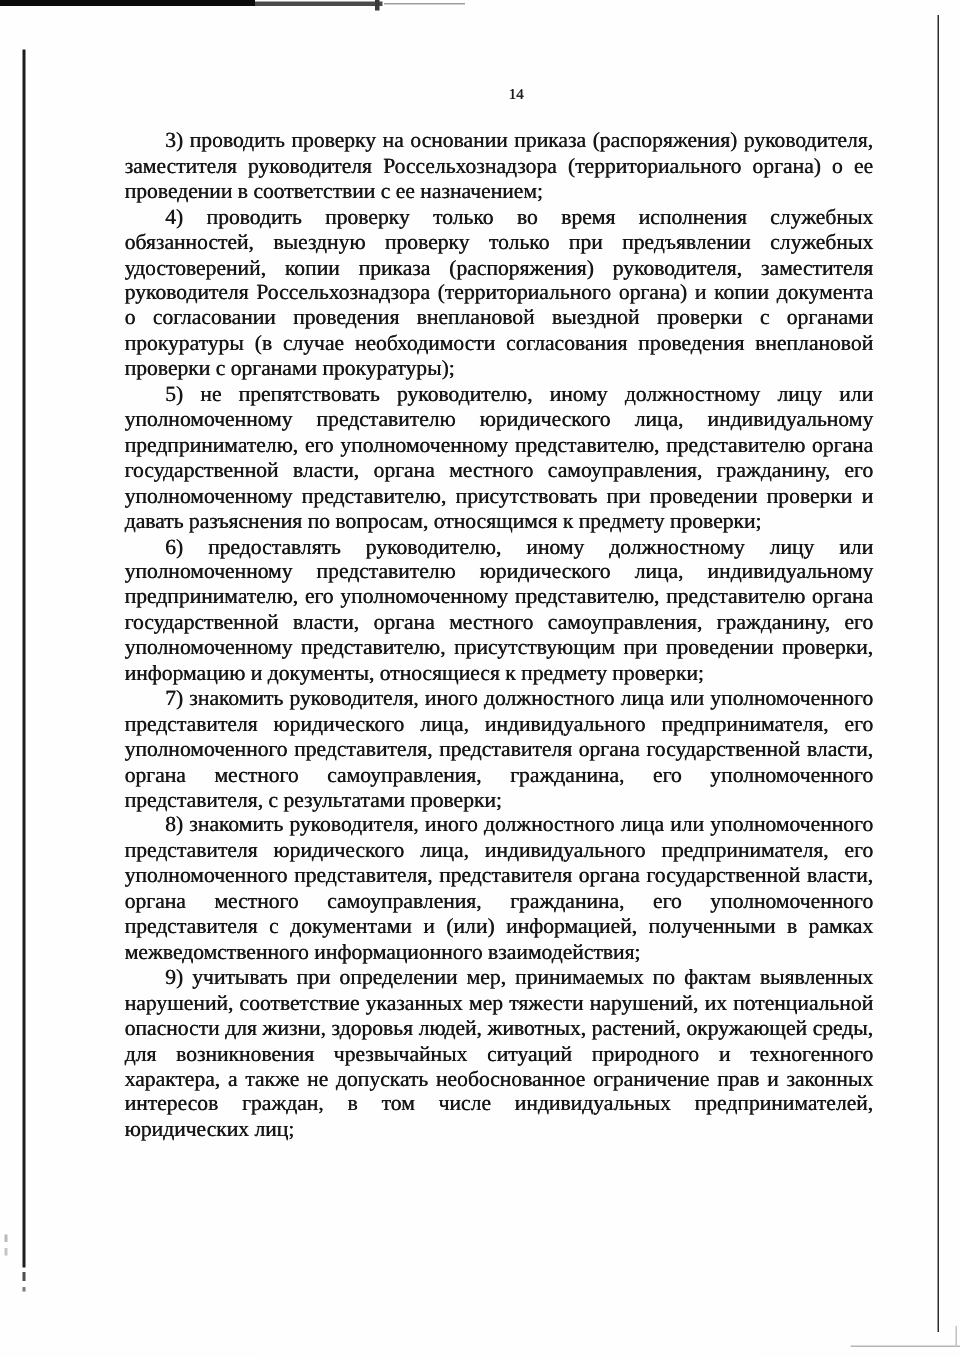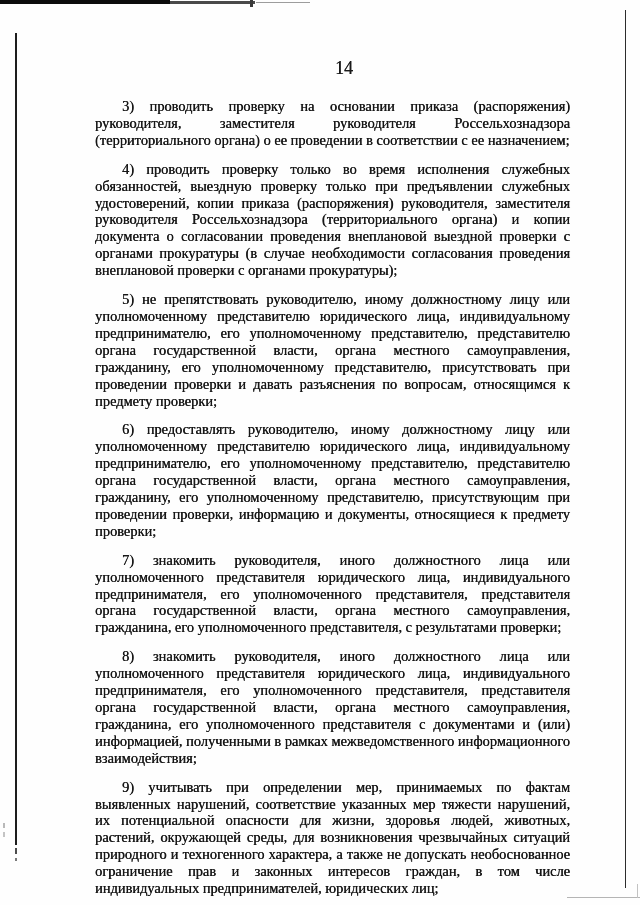--- a/index.html
+++ b/index.html
@@ -21,32 +21,32 @@
     left: 83px;
     top: 86px;
     width: 499px;
     color: #171717;
     font-size: 14.4px;
     line-height: 16.9px;
     text-align: justify;
     text-shadow: 0.3px 0 0 currentColor; 
   }
   .content p {
-    margin: 12px;
+    margin: 0;
     padding: 0;
     text-indent: 27px;
   }
   .pagenum {
     position: absolute;
     top: 58px;
     left: 329px;
     width: 30px;
     text-align: center;
     color: #1a1a1a;
-    font-size: 18px;
+    font-size: 10px;
     text-shadow: 0.3px 0 0 currentColor;
   }
   
   .art { position: absolute; }
   .top-bar-1   { left: 0;     top: 0;     width: 170px; height: 4px;   background: #0b0b0b; }
   .top-bar-2   { left: 170px; top: 1px;   width: 85px;  height: 2.5px; background: #4a4a4a; }
   .top-tick    { left: 250px; top: 0;     width: 3px;   height: 7px;   background: #3a3a3a; }
   .top-bar-3   { left: 256px; top: 1.5px; width: 54px;  height: 1.5px; background: #9d9d9d; }
   .left-line   { left: 14.5px; top: 33px; width: 2px;   height: 812px; background: #1d1d1d; }
   .left-dash-1 { left: 15px;  top: 848px; width: 1.5px; height: 6px;   background: #4c4c4c; }

